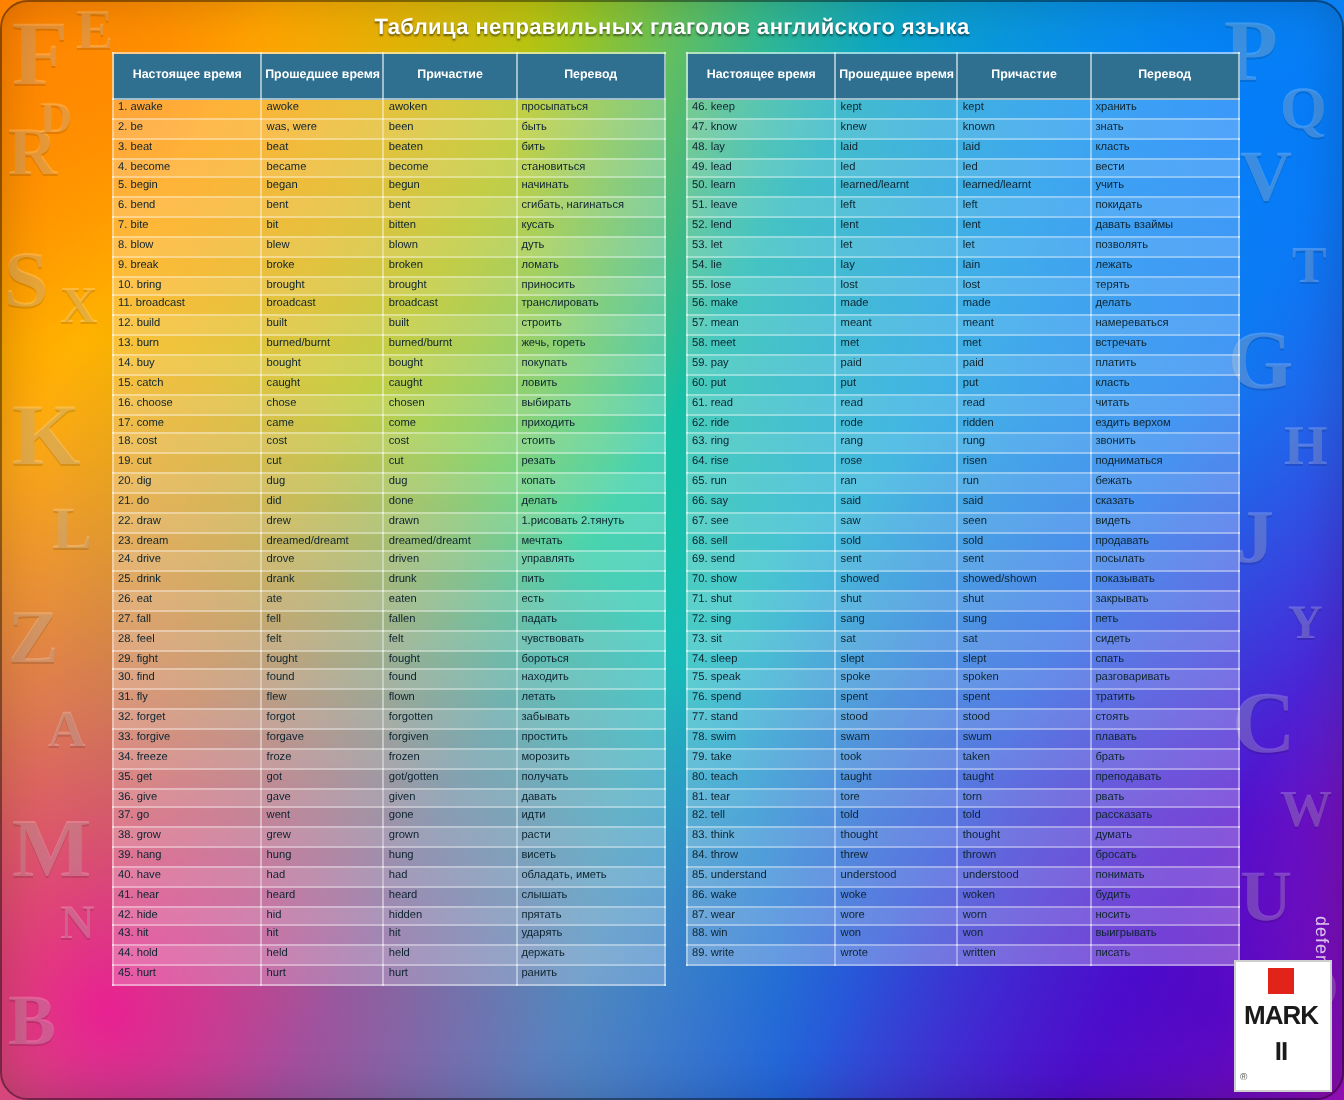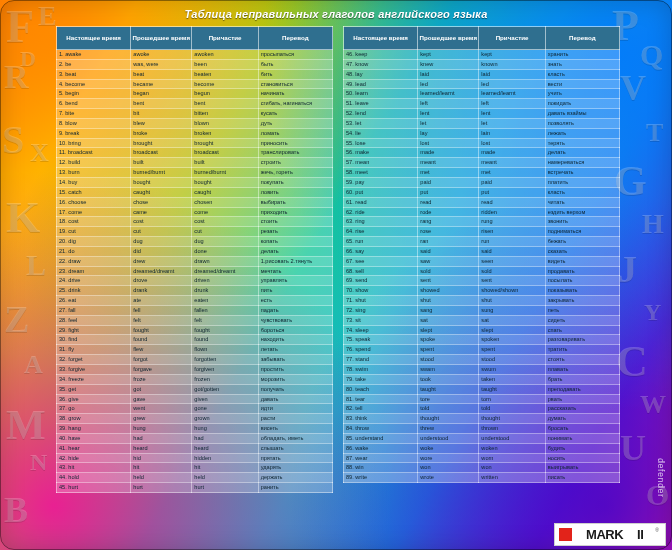--- a/index.html
+++ b/index.html
@@ -30,21 +30,20 @@
   .mat-border{
     position:absolute;inset:0;border:1px solid rgba(0,0,0,.45);border-radius:14px;
     box-shadow:inset 0 0 24px rgba(0,0,0,.18);
     pointer-events:none;
   }
 
   .title{
     position:absolute;top:8px;left:0;width:672px;text-align:center;
     font-size:11px;font-weight:bold;color:#fff;letter-spacing:.2px;
     text-shadow:0 1px 1px rgba(0,0,0,.5);
-    font-style:italic;
   }
 
   .tables{
     position:absolute;top:26px;left:56px;width:564px;height:516px;
     display:flex;gap:10px;
   }
   .tablewrap{width:277px;}
 
   table{border-collapse:collapse;width:100%;table-layout:fixed;}
   thead th{
@@ -83,22 +82,23 @@
   .brandside{
     position:absolute;right:6px;bottom:52px;
     writing-mode:vertical-rl;
     font-size:9px;color:rgba(255,255,255,.75);
     letter-spacing:.5px;
   }
   .logo{
     position:absolute;right:6px;bottom:4px;
     background:#ffffff;
     padding:3px 6px 3px 4px;
-    display:flex;align-items:center;gap:14px;
+    display:flex;align-items:center;gap:3px;
     border:1px solid #cfcfcf;
+    flex-direction:column;
   }
   .logo .sq{width:13px;height:13px;background:#e2231a;}
   .logo .txt{font-size:13px;font-weight:bold;color:#1a1a1a;letter-spacing:-.5px;font-family:"Liberation Sans",sans-serif;}
   .logo .tm{font-size:5px;color:#555;align-self:flex-start;margin-left:-2px;}
 </style>
 </head>
 <body>
 
 <div id="page">
 

